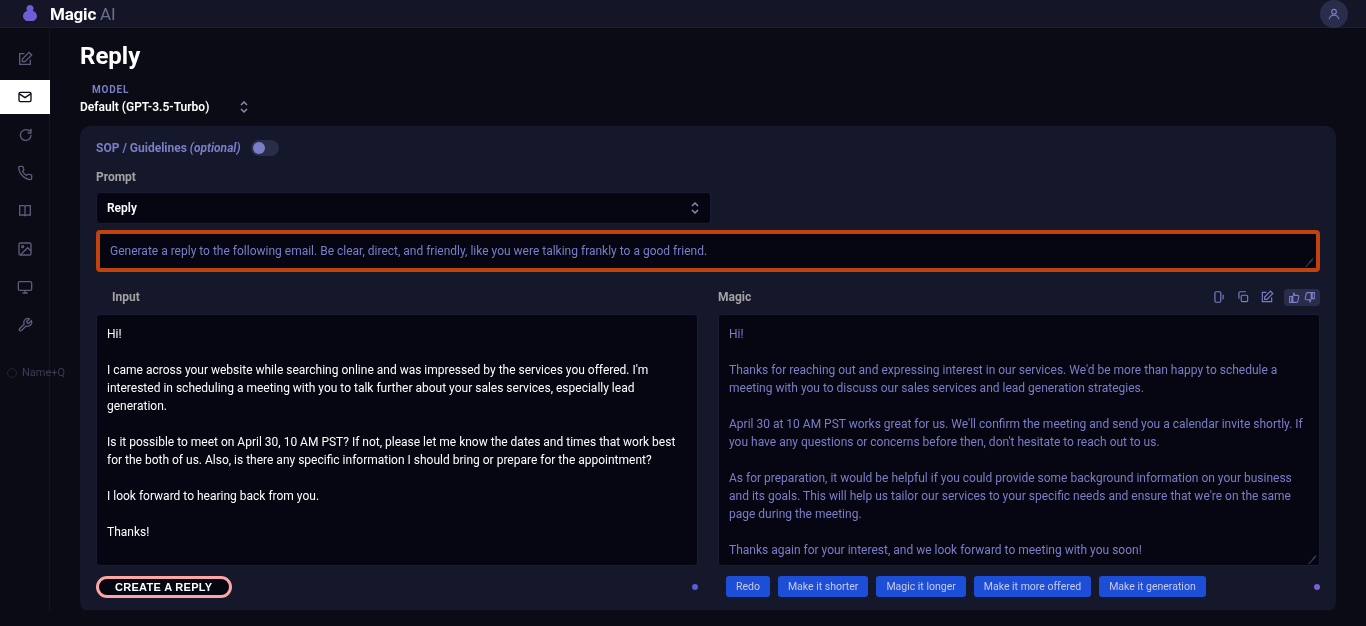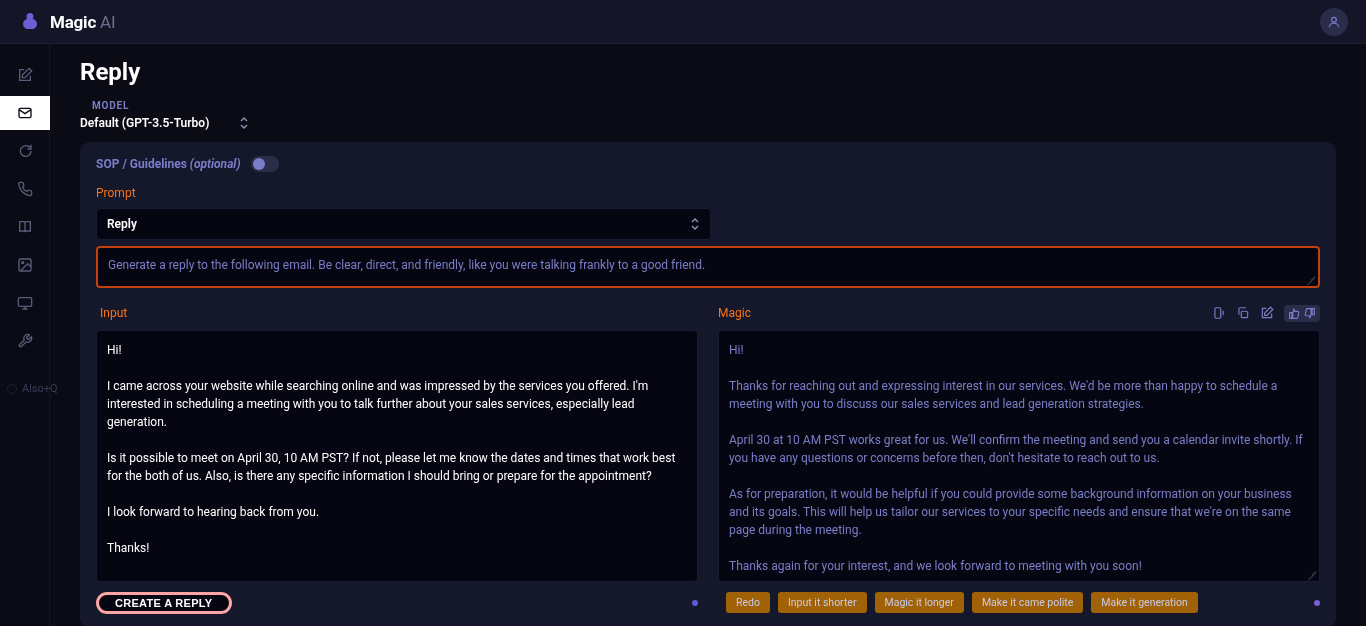--- a/index.html
+++ b/index.html
@@ -1,17 +1,17 @@
 <!DOCTYPE html>
 <html><head>
 <meta charset="utf-8">
 <style>
 * { margin:0; padding:0; box-sizing:border-box; }
 body { font-family:-apple-system,BlinkMacSystemFont,"Segoe UI",Roboto,sans-serif; background:#0a0b14; color:#e8e8f0; width:1366px; height:626px; overflow:hidden; }
-.topbar { height:44px; background:#141627; display:flex; align-items:center; padding:0 18px; border-bottom:1px solid #1c1e33; }
+.topbar { height:28px; background:#141627; display:flex; align-items:center; padding:0 18px; border-bottom:1px solid #1c1e33; }
 .logo { display:flex; align-items:center; gap:8px; }
 .logo-icon { width:24px; height:24px; }
 .logo-text { font-size:17px; font-weight:700; color:#fff; letter-spacing:-0.2px; }
 .logo-text .sub { font-weight:400; color:#6b6e8f; }
 .topbar-right { margin-left:auto; }
 .avatar { width:28px; height:28px; border-radius:50%; background:#2a2d4a; display:flex; align-items:center; justify-content:center; }
 
 .app { display:flex; height:calc(100% - 44px); }
 .sidebar { width:50px; background:#0a0b14; border-right:1px solid #141627; display:flex; flex-direction:column; padding-top:14px; align-items:center; gap:4px; position:relative; }
 .nav-item { width:50px; height:34px; display:flex; align-items:center; justify-content:center; color:#5a5d7a; cursor:pointer; }
@@ -26,41 +26,41 @@
 .model-select { display:flex; align-items:center; gap:30px; font-size:12px; color:#fff; cursor:pointer; font-weight:600;text-align:center; }
 .chev { color:#8a8db0; font-size:10px; }
 
 .card { background:#15172b; border-radius:10px; padding:14px 16px 14px 16px; }
 .sop-row { display:flex; align-items:center; gap:10px; margin-bottom:14px; }
 .sop-label { font-size:12px; font-weight:700; color:#7b7ec7; }
 .sop-label .opt { font-weight:700; font-style:italic; }
 .toggle { width:28px; height:16px; background:#2a2d4a; border-radius:10px; position:relative; cursor:pointer; }
 .toggle::after { content:""; position:absolute; left:2px; top:2px; width:12px; height:12px; background:#7b7ec7; border-radius:50%; }
 
-.section-label { font-size:12px; font-weight:400; color:#f97316; margin-bottom:8px; }
+.section-label { font-size:12px; font-weight:700; color:#a3a3a3; margin-bottom:8px; }
 .prompt-select { background:#050611; border:1px solid #1a1c35; border-radius:4px; padding:8px 10px; font-size:12px; color:#fff; display:flex; align-items:center; justify-content:space-between; cursor:pointer; width:615px; font-weight:600; }
-.prompt-desc { background:#050611; border:2px solid #c2410c; border-radius:4px; padding:10px; font-size:12px; color:#7b7ec7; margin-top:6px; min-height:42px; position:relative; }
+.prompt-desc { background:#050611; border:4px solid #c2410c; border-radius:4px; padding:10px; font-size:12px; color:#7b7ec7; margin-top:6px; min-height:42px; position:relative; }
 .resize-handle { position:absolute; right:2px; bottom:2px; width:10px; height:10px; }
 .resize-handle::before, .resize-handle::after { content:""; position:absolute; background:#3a3d56; height:1px; transform:rotate(-45deg); }
 .resize-handle::before { width:10px; right:0; bottom:2px; }
 .resize-handle::after { width:6px; right:0; bottom:5px; }
 
 .io-row { display:flex; gap:20px; margin-top:16px; }
 .io-col { flex:1; display:flex; flex-direction:column; }
 .io-header { display:flex; align-items:center; justify-content:space-between; margin-bottom:8px; height:18px; }
 .io-actions { display:flex; align-items:center; gap:10px; color:#7b7ec7; }
 .io-actions span { cursor:pointer; display:inline-flex; }
 .thumbs { display:flex; gap:2px; background:#2a2d4a; border-radius:4px; padding:2px 4px; }
 .textarea { background:#050611; border:1px solid #1a1c35; border-radius:4px; padding:10px; font-size:12px; line-height:1.5; font-family:inherit; color:#fff; resize:none; width:100%; height:252px; position:relative; }
 .output-text { background:#050611; border:1px solid #1a1c35; border-radius:4px; padding:10px; font-size:12px; line-height:1.5; color:#7b7ec7; height:252px; overflow-y:auto; position:relative; white-space:pre-wrap; }
 
 .footer-row { display:flex; align-items:center; margin-top:10px; }
 .create-btn { background:#050611; border:3px solid #fca5a5; border-radius:16px; padding:2px 16px; font-size:11px; font-weight:700; color:#fff; letter-spacing:0.3px; cursor:pointer; }
 .chips { display:flex; gap:8px; margin-left:8px; flex-wrap:wrap; }
-.chip { background:#a16207; border-radius:3px; padding:4px 10px; font-size:10.5px; color:#c8cae6; cursor:pointer; }
+.chip { background:#1d4ed8; border-radius:3px; padding:4px 10px; font-size:10.5px; color:#c8cae6; cursor:pointer; }
 .dot { width:6px; height:6px; border-radius:50%; background:#5a5dd8; margin-left:auto; }
 .dot.purple { background:#7b5dd8; }
 
 svg { display:block; }
 </style>
 </head>
 <body>
 
 <div class="topbar">
   <div class="logo">
@@ -132,21 +132,21 @@
       </div>
     <div class="nav-item">
         <svg width="16" height="16" viewBox="0 0 24 24" fill="none" stroke="currentColor" stroke-width="2">
           <path d="M14.7 6.3a1 1 0 0 0 0 1.4l1.6 1.6a1 1 0 0 0 1.4 0l3.8-3.8a6 6 0 0 1-7.9 7.9l-6.9 6.9a2 2 0 0 1-2.8-2.8l6.9-6.9a6 6 0 0 1 7.9-7.9l-3.8 3.8z"></path>
         </svg>
       </div>
     <div class="shortcut-badge">
       <svg width="12" height="12" viewBox="0 0 24 24" fill="none" stroke="#3a3d56" stroke-width="2">
           <circle cx="12" cy="12" r="9"></circle>
         </svg>
-      <span>Also+Q</span>
+      <span>Name+Q</span>
     </div>
   </div>
 
   <div class="main">
     <h1 class="page-title">Reply</h1>
 
     <div class="model-section">
       <div class="model-label">MODEL</div>
       <div class="model-select">
         <span>Default (GPT-3.5-Turbo)</span>
@@ -174,21 +174,21 @@
         </span>
       </div>
       <div class="prompt-desc">
         <span>Generate a reply to the following email. Be clear, direct, and friendly, like you were talking frankly to a good friend.</span>
         <span class="resize-handle"></span>
       </div>
 
       <div class="io-row">
         <div class="io-col">
           <div class="io-header">
-            <span class="section-label" style="margin:4px">Input</span>
+            <span class="section-label" style="margin:16px">Input</span>
           </div>
           <textarea class="textarea" style="">Hi!
 
 I came across your website while searching online and was impressed by the services you offered. I'm interested in scheduling a meeting with you to talk further about your sales services, especially lead generation.
 
 Is it possible to meet on April 30, 10 AM PST? If not, please let me know the dates and times that work best for the both of us. Also, is there any specific information I should bring or prepare for the appointment?
 
 I look forward to hearing back from you.
 
 Thanks!</textarea>
@@ -241,23 +241,23 @@
 April 30 at 10 AM PST works great for us. We'll confirm the meeting and send you a calendar invite shortly. If you have any questions or concerns before then, don't hesitate to reach out to us.
 
 As for preparation, it would be helpful if you could provide some background information on your business and its goals. This will help us tailor our services to your specific needs and ensure that we're on the same page during the meeting.
 
 Thanks again for your interest, and we look forward to meeting with you soon!
 
 Best, [Your Name]</span><span class="resize-handle"></span></div>
           <div class="footer-row">
             <div class="chips">
               <span class="chip">Redo</span>
-              <span class="chip">Input it shorter</span>
+              <span class="chip">Make it shorter</span>
               <span class="chip">Magic it longer</span>
-              <span class="chip">Make it came polite</span>
+              <span class="chip">Make it more offered</span>
               <span class="chip">Make it generation</span>
             </div>
             <span class="dot purple"></span>
           </div>
         </div>
       </div>
     </div>
   </div>
 </div>
 

